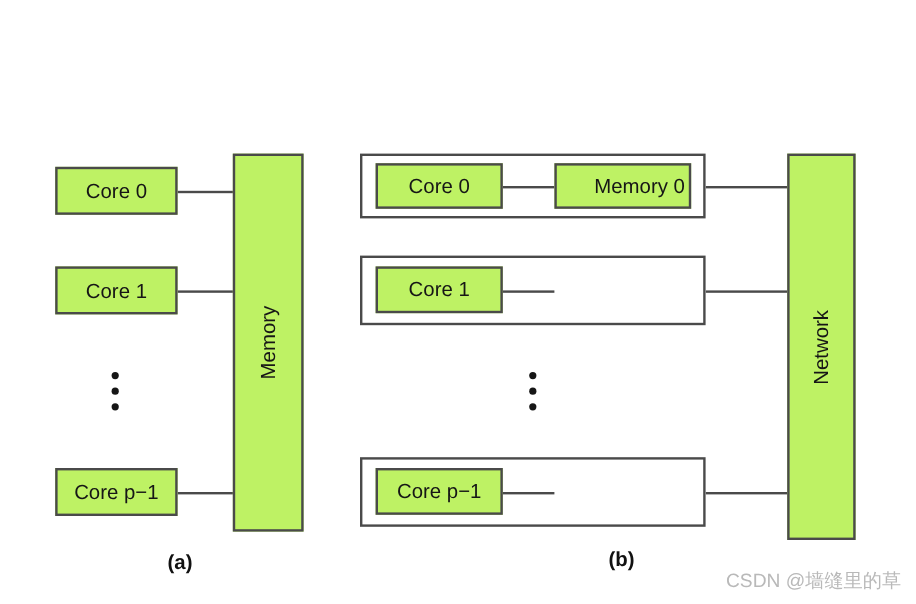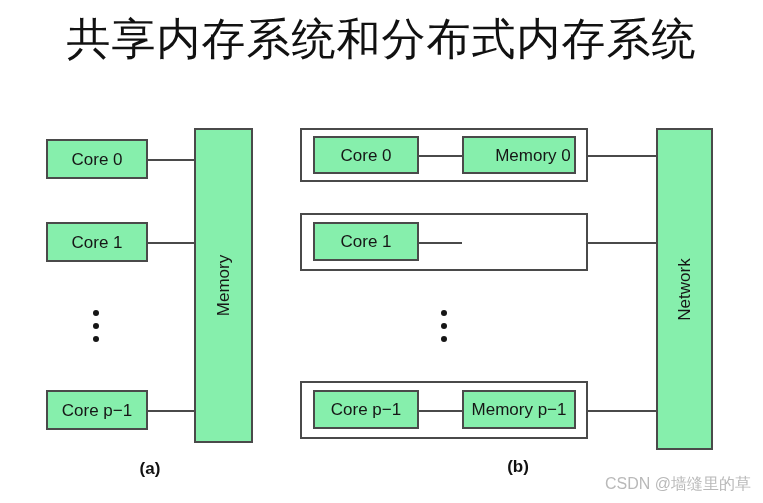--- a/index.html
+++ b/index.html
@@ -29,21 +29,21 @@
     font-weight: 400;
     letter-spacing: 1px;
     color: #111111;
     white-space: nowrap;
   }
 
   
   .box {
     position: absolute;
     box-sizing: border-box;
-    background: #86efac;
+    background: #bef264;
     border: 2px solid #4a4a4a;
     display: flex;
     align-items: center;
     justify-content: center;
   }
   .box .lbl {
     font-size: 17px;
     line-height: 19px;
     color: #161616;
     white-space: nowrap;
@@ -108,21 +108,20 @@
     color: #b9b9b9;
     white-space: nowrap;
     margin-top: 44px;
   }
 </style>
 </head>
 <body>
 
 <div id="page">
 
-  <div id="title">共享内存系统和分布式内存系统</div>
 
   <div class="hline" style="left:148px; top:159px; width:47px;"></div>
 
   <div class="hline" style="left:148px; top:242px; width:47px;"></div>
 
   <div class="hline" style="left:148px; top:410px; width:47px;"></div>
 
   <div class="box" style="left:46px; top:139px; width:102px; height:40px;">
     <span class="lbl">Core 0</span>
   </div>
@@ -170,23 +169,20 @@
     <span></span>
     <span></span>
     <span></span>
   </div>
 
   <div class="outer-box" style="left:300px; top:381px; width:288px; height:58px;"></div>
   <div class="box" style="left:313px; top:390px; width:106px; height:39px;">
     <span class="lbl">Core p−1</span>
   </div>
   <div class="hline" style="left:419px; top:410px; width:43px;"></div>
-  <div class="box" style="left:462px; top:390px; width:114px; height:39px;">
-    <span class="lbl">Memory p−1</span>
-  </div>
 
   <div class="box vbox" style="left:656px; top:128px; width:57px; height:322px;">
     <span class="vlbl">Network</span>
   </div>
 
   <div class="caption" style="left:478px; top:457px; width:80px;">(b)</div>
 
   <div id="watermark">CSDN @墙缝里的草</div>
 
 </div>

